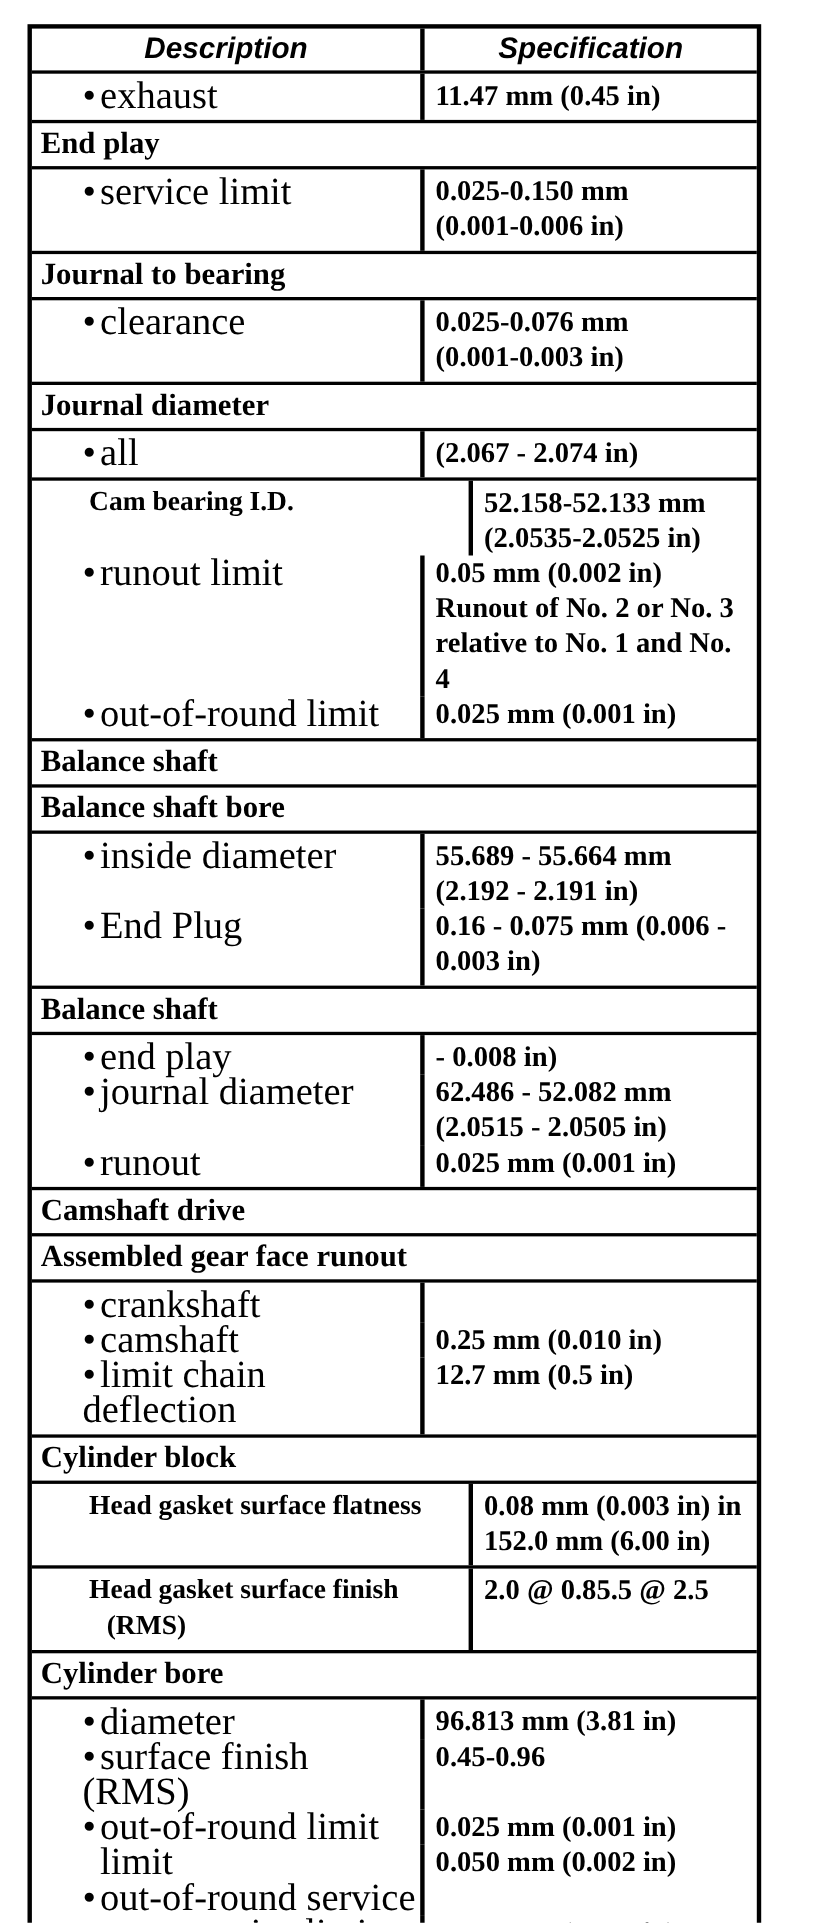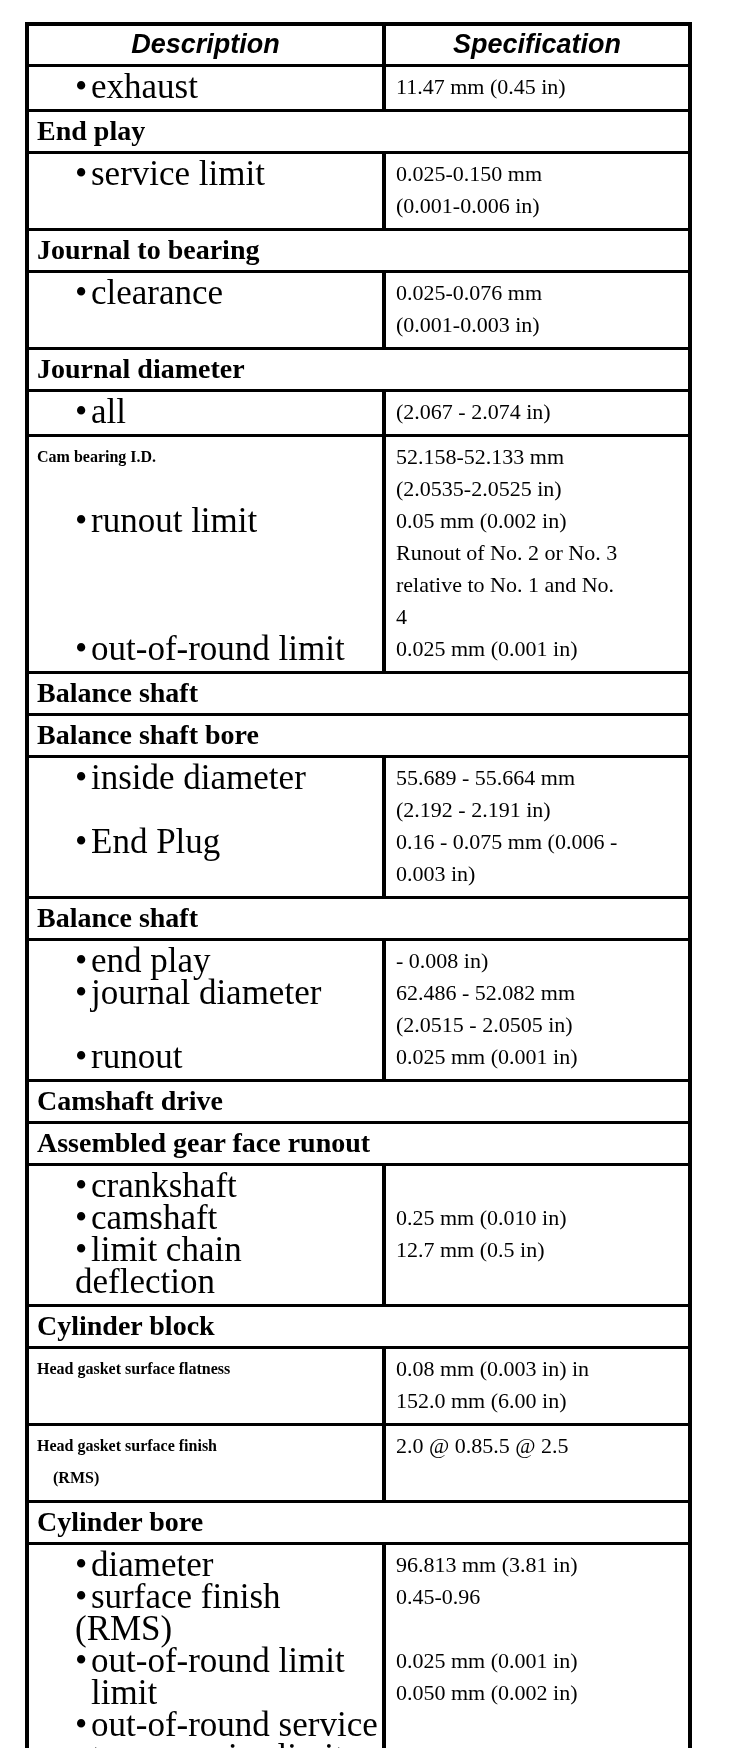--- a/index.html
+++ b/index.html
@@ -30,22 +30,22 @@
     padding:3px 8px 5px;
   }
 
   
   .entry-row { display:flex; }
   .desc-cell {
     width:357px; box-sizing:border-box; border-right:4px solid #000;
     font-size:35px; line-height:32px;
   }
   .desc-cell.bulleted { padding-left:46px; }
-  .desc-cell.plain { padding-left:8px; font-weight:bold; font-size:16px; }
-  .spec-cell { flex:1; padding-left:10px; padding-right:4px; font-size:22px; line-height:32px; }
+  .desc-cell.plain { padding-left:8px; font-weight:bold; font-size:25px;margin-left:44px; }
+  .spec-cell { flex:1; padding-left:10px; padding-right:4px; font-size:26px; line-height:32px;font-weight:bold; }
   .entry-row.first .desc-cell, .entry-row.first .spec-cell { padding-top:4px; }
   .entry-row.last  .desc-cell, .entry-row.last  .spec-cell { padding-bottom:6px; }
   .bullet { display:inline-block; width:16px; }
   .d-line.cont { padding-left:16px; }
   .s-line { white-space:nowrap; }
 </style>
 </head>
 <body>
 
 <div class="spec-table">

